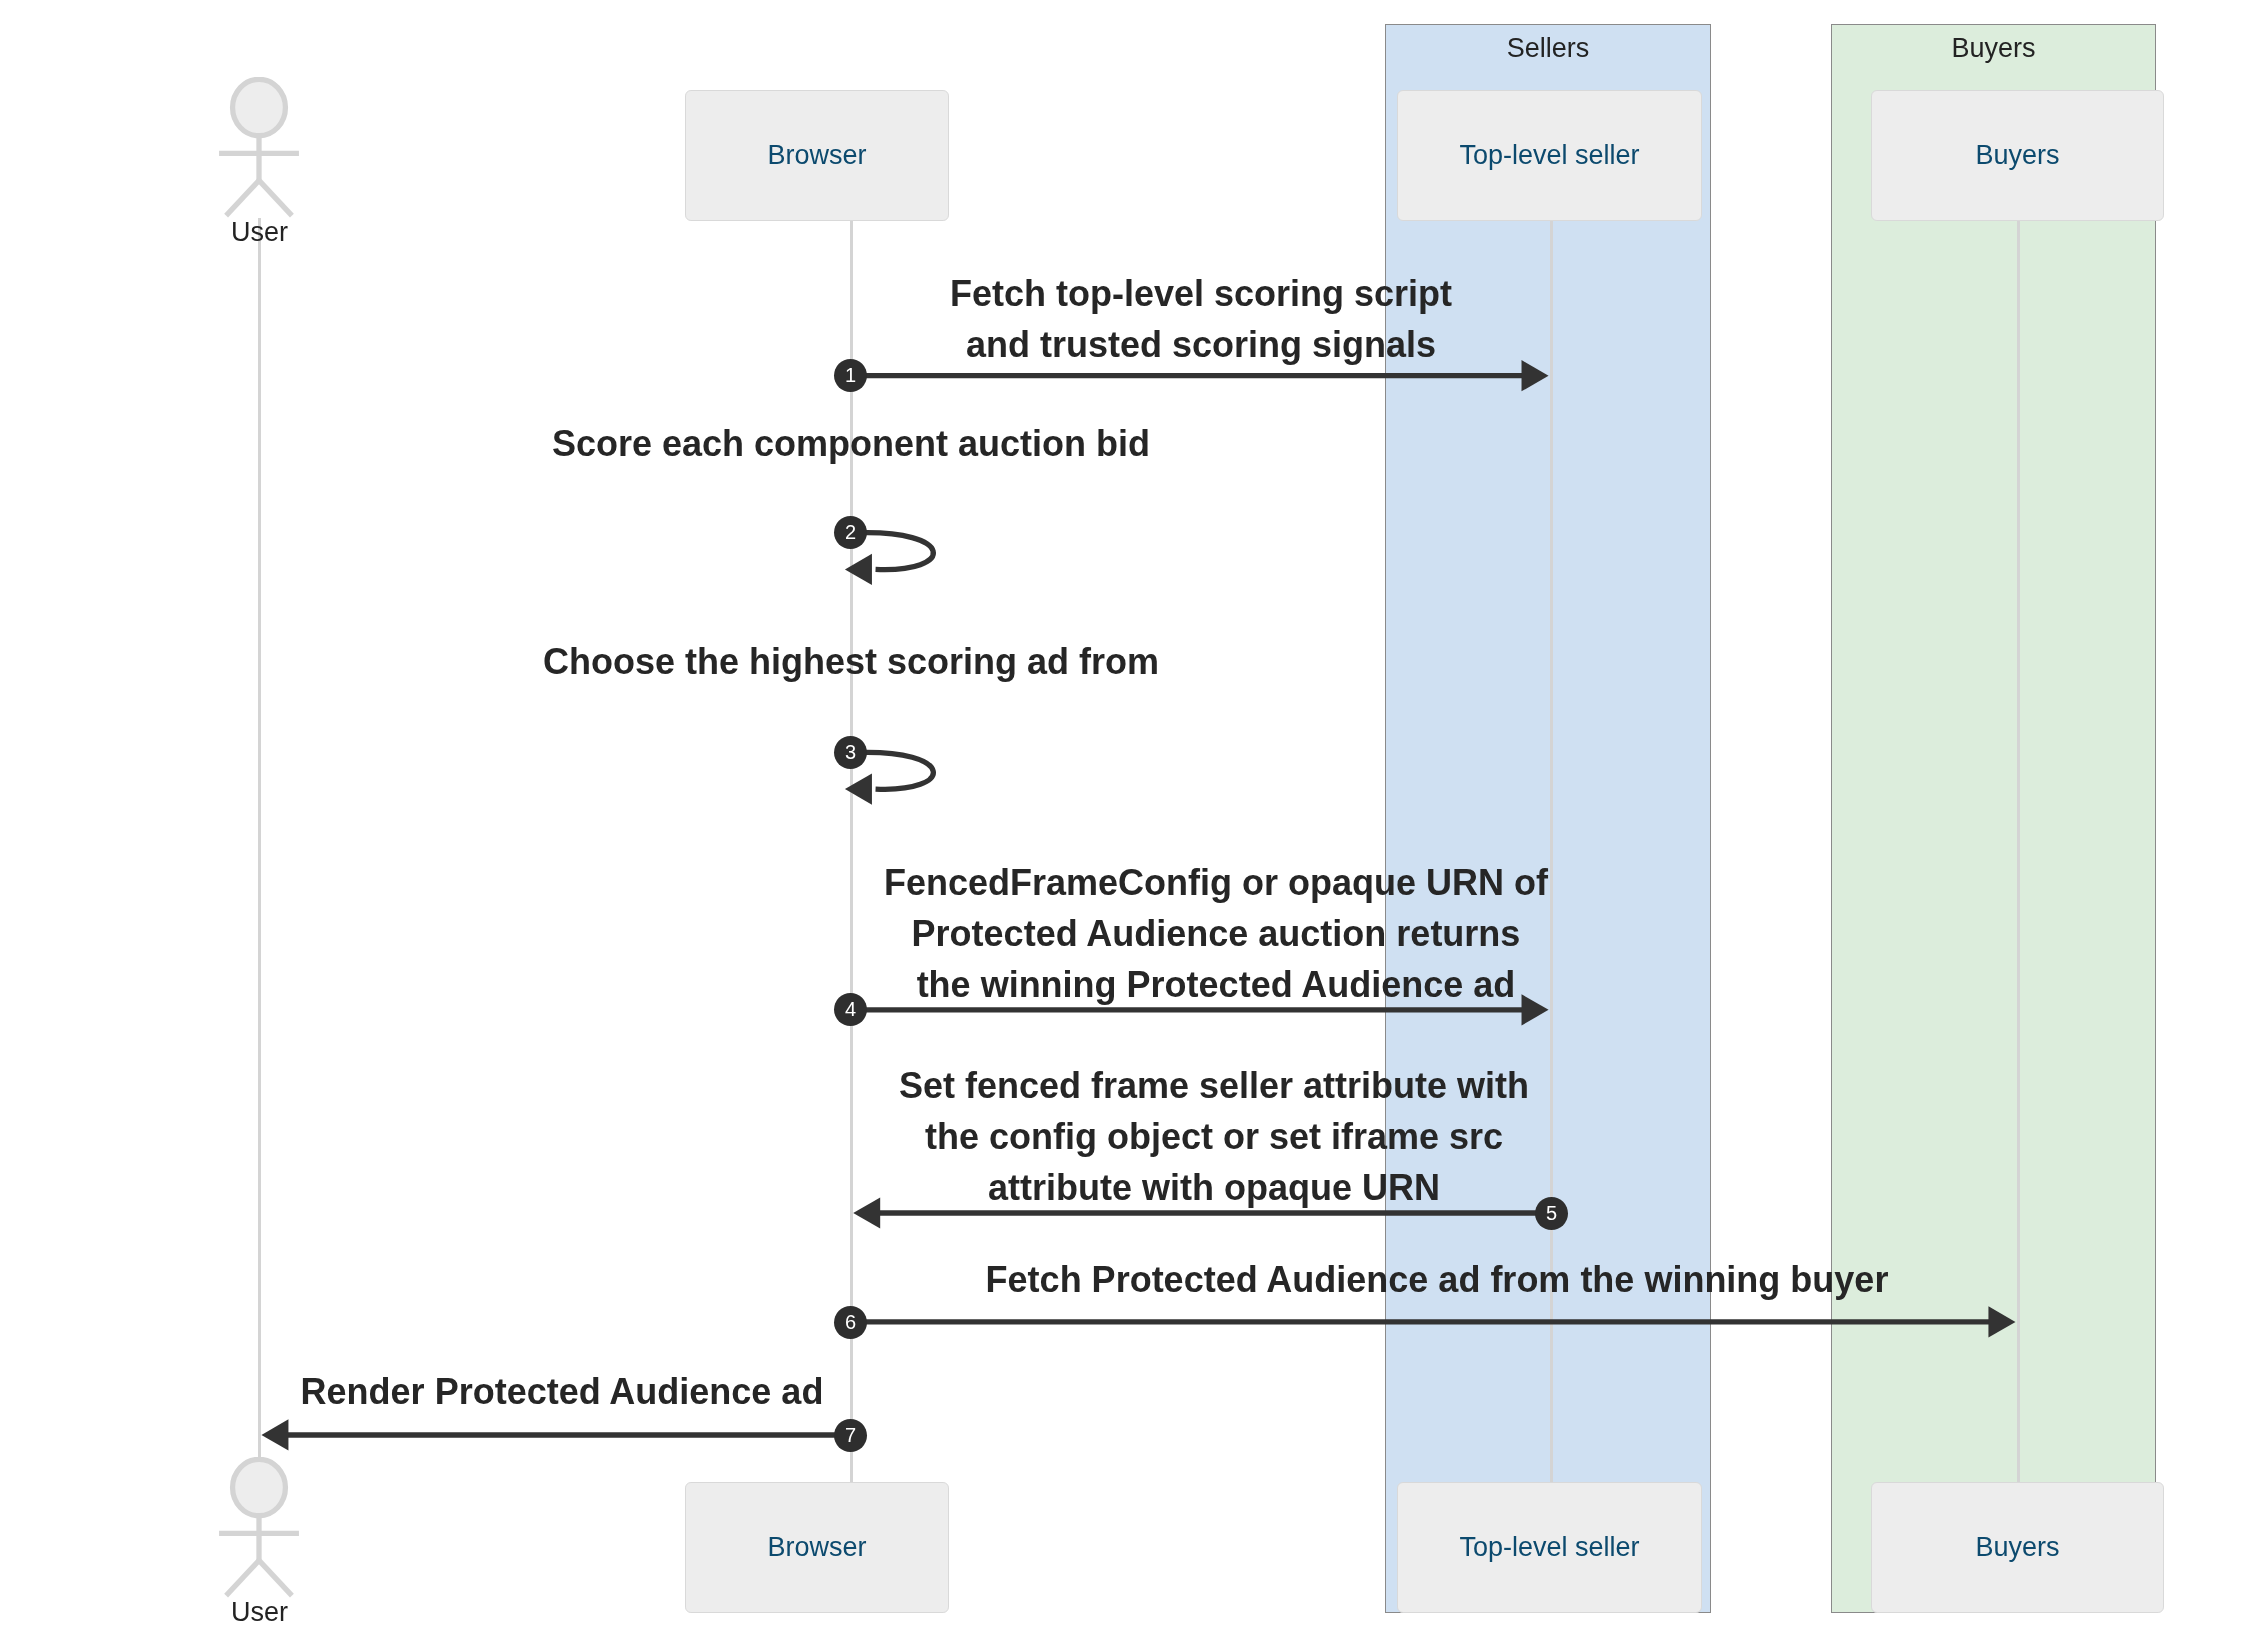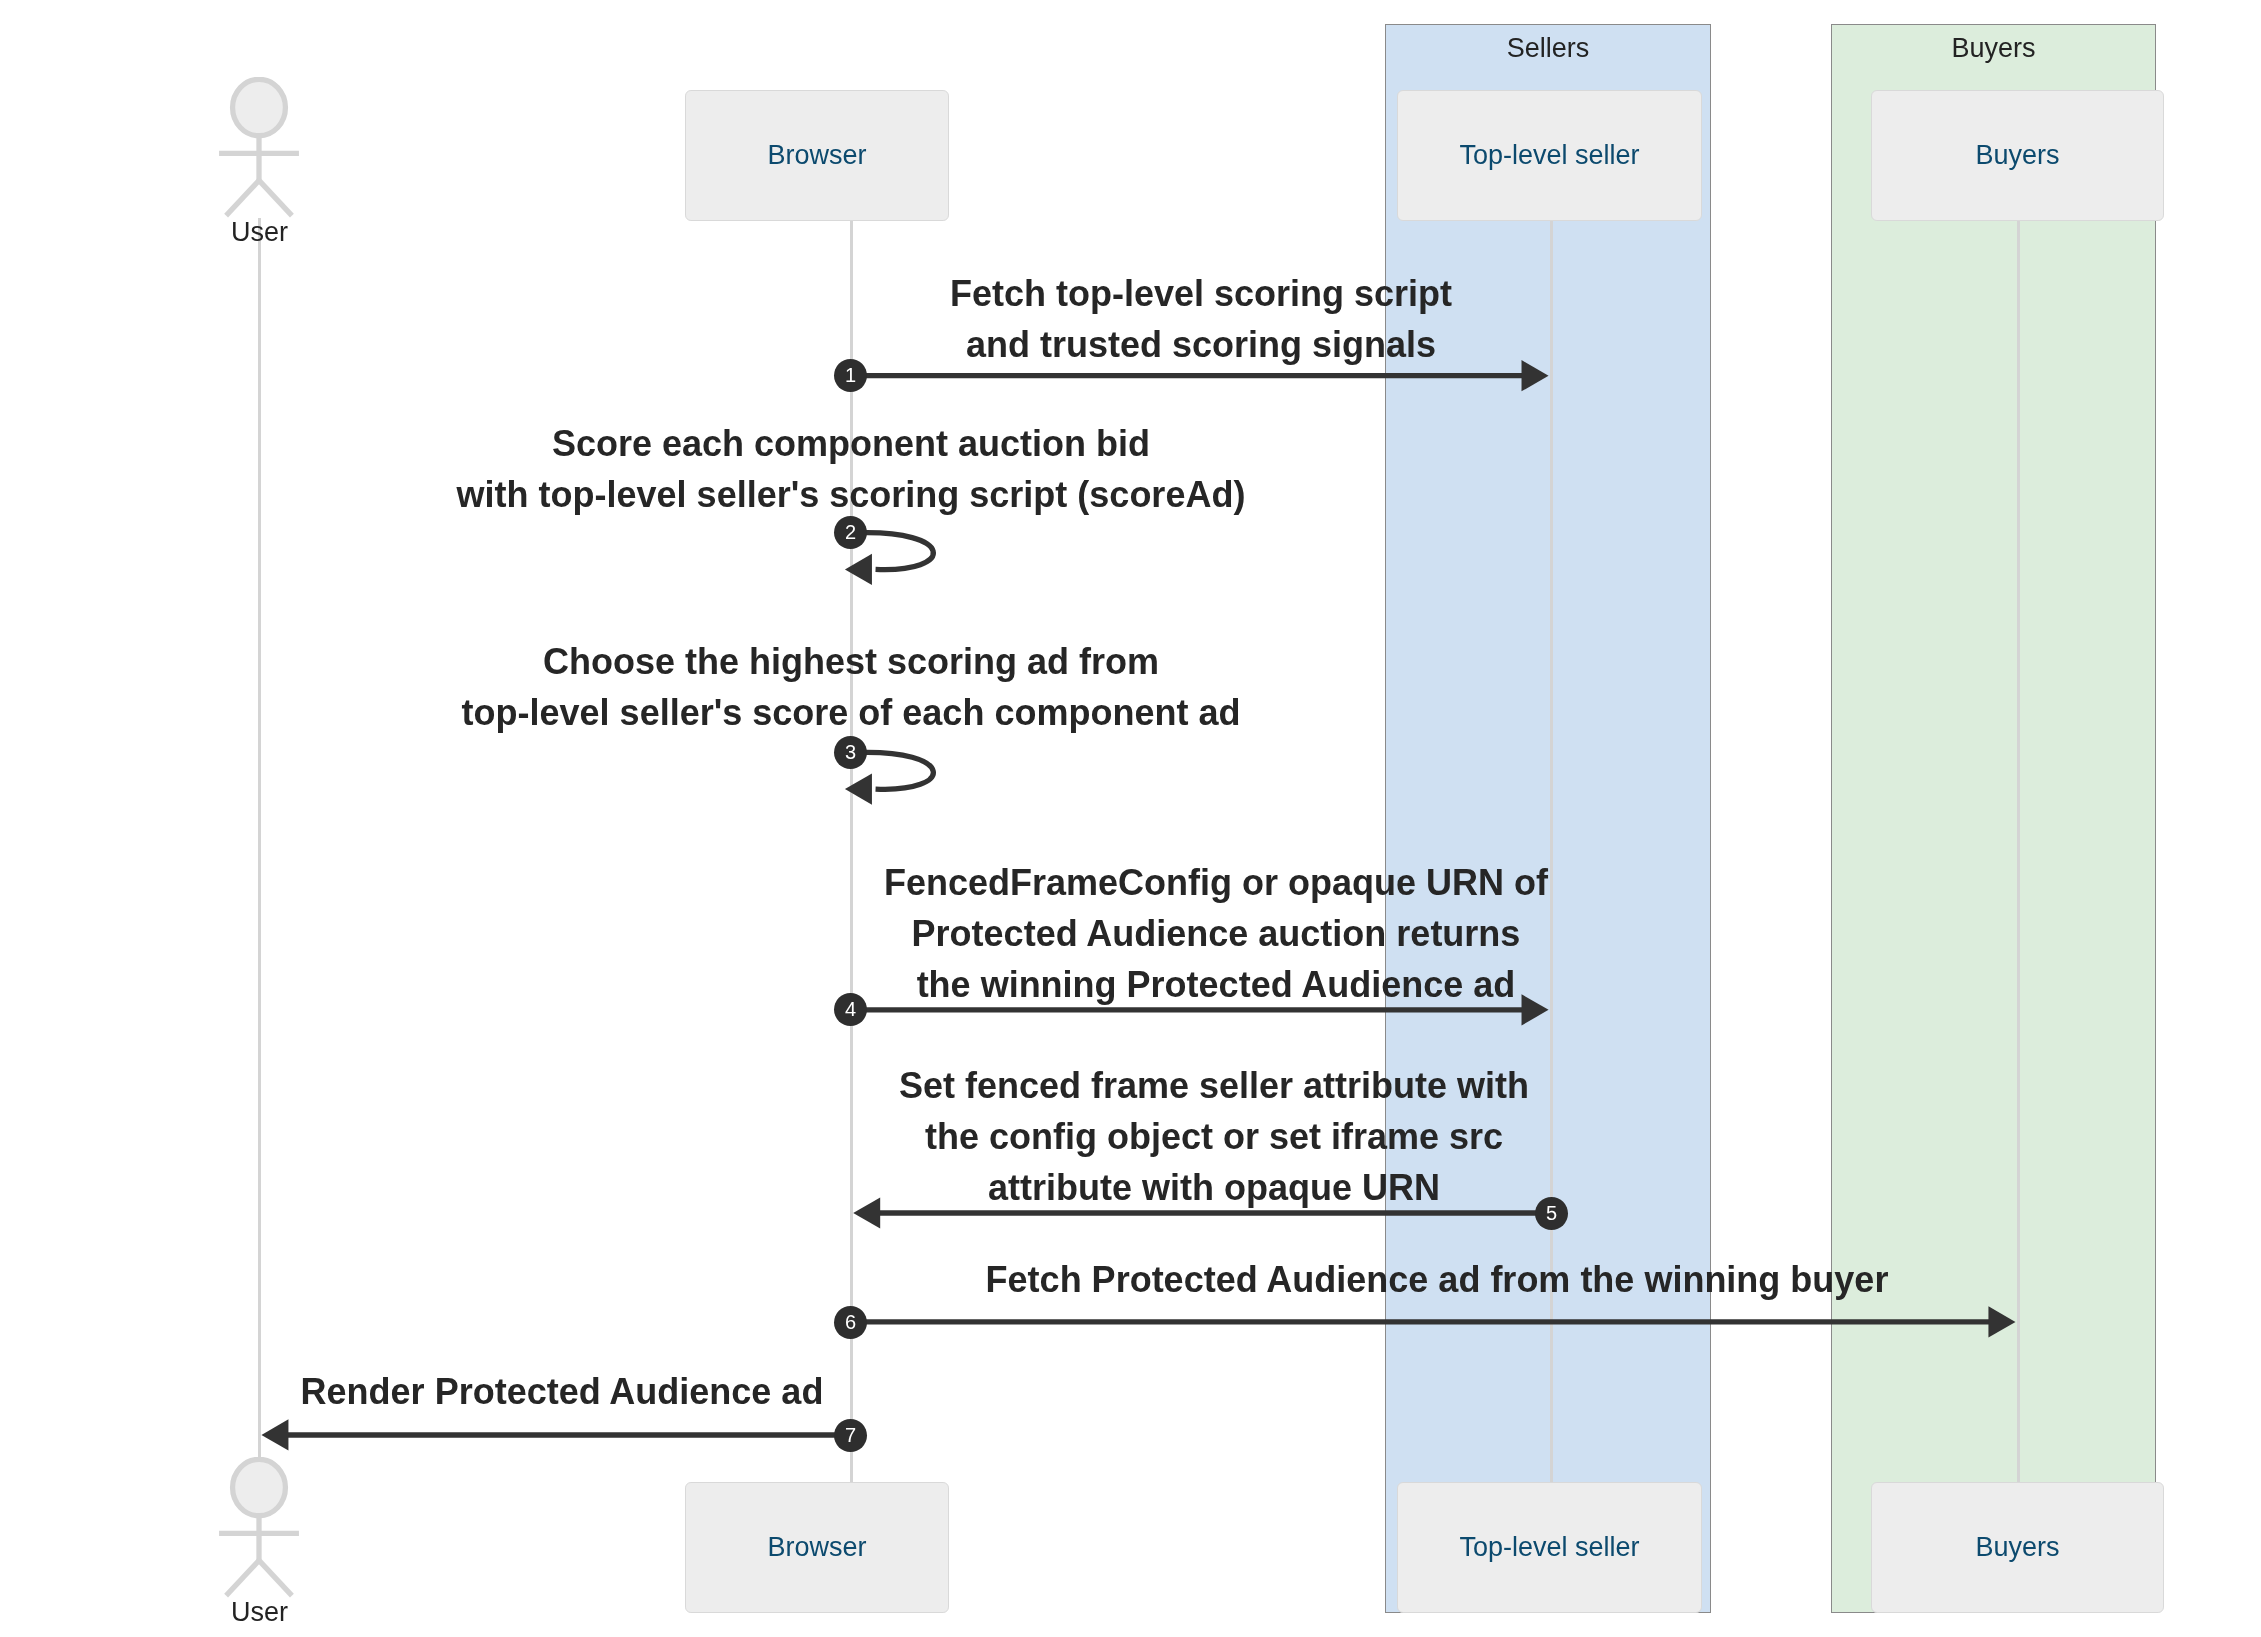--- a/index.html
+++ b/index.html
@@ -173,26 +173,24 @@
     </svg>
 
   <div id="label-host">
       <div class="msg-label" style="left: 671px; top: 268px; width: 1060px; color: rgb(38, 38, 38);">
         <div>Fetch top-level scoring script</div>
         <div>and trusted scoring signals</div>
       </div>
       <div class="seq-num" style="background: rgb(46, 46, 46); left: 834px; top: 359px;">1</div>
       <div class="msg-label" style="left: 321px; top: 418px; width: 1060px; color: rgb(38, 38, 38);">
         <div>Score each component auction bid</div>
-        <div>with top-level seller's scoring script (scoreAd)</div>
       </div>
       <div class="seq-num" style="background: rgb(46, 46, 46); left: 834px; top: 516px;">2</div>
       <div class="msg-label" style="left: 321px; top: 636px; width: 1060px; color: rgb(38, 38, 38);">
         <div>Choose the highest scoring ad from</div>
-        <div>top-level seller's score of each component ad</div>
       </div>
       <div class="seq-num" style="background: rgb(46, 46, 46); left: 834px; top: 736px;">3</div>
       <div class="msg-label" style="left: 686px; top: 857px; width: 1060px; color: rgb(38, 38, 38);">
         <div>FencedFrameConfig or opaque URN of</div>
         <div>Protected Audience auction returns</div>
         <div>the winning Protected Audience ad</div>
       </div>
       <div class="seq-num" style="background: rgb(46, 46, 46); left: 834px; top: 993px;">4</div>
       <div class="msg-label" style="left: 684px; top: 1060px; width: 1060px; color: rgb(38, 38, 38);">
         <div>Set fenced frame seller attribute with</div>

